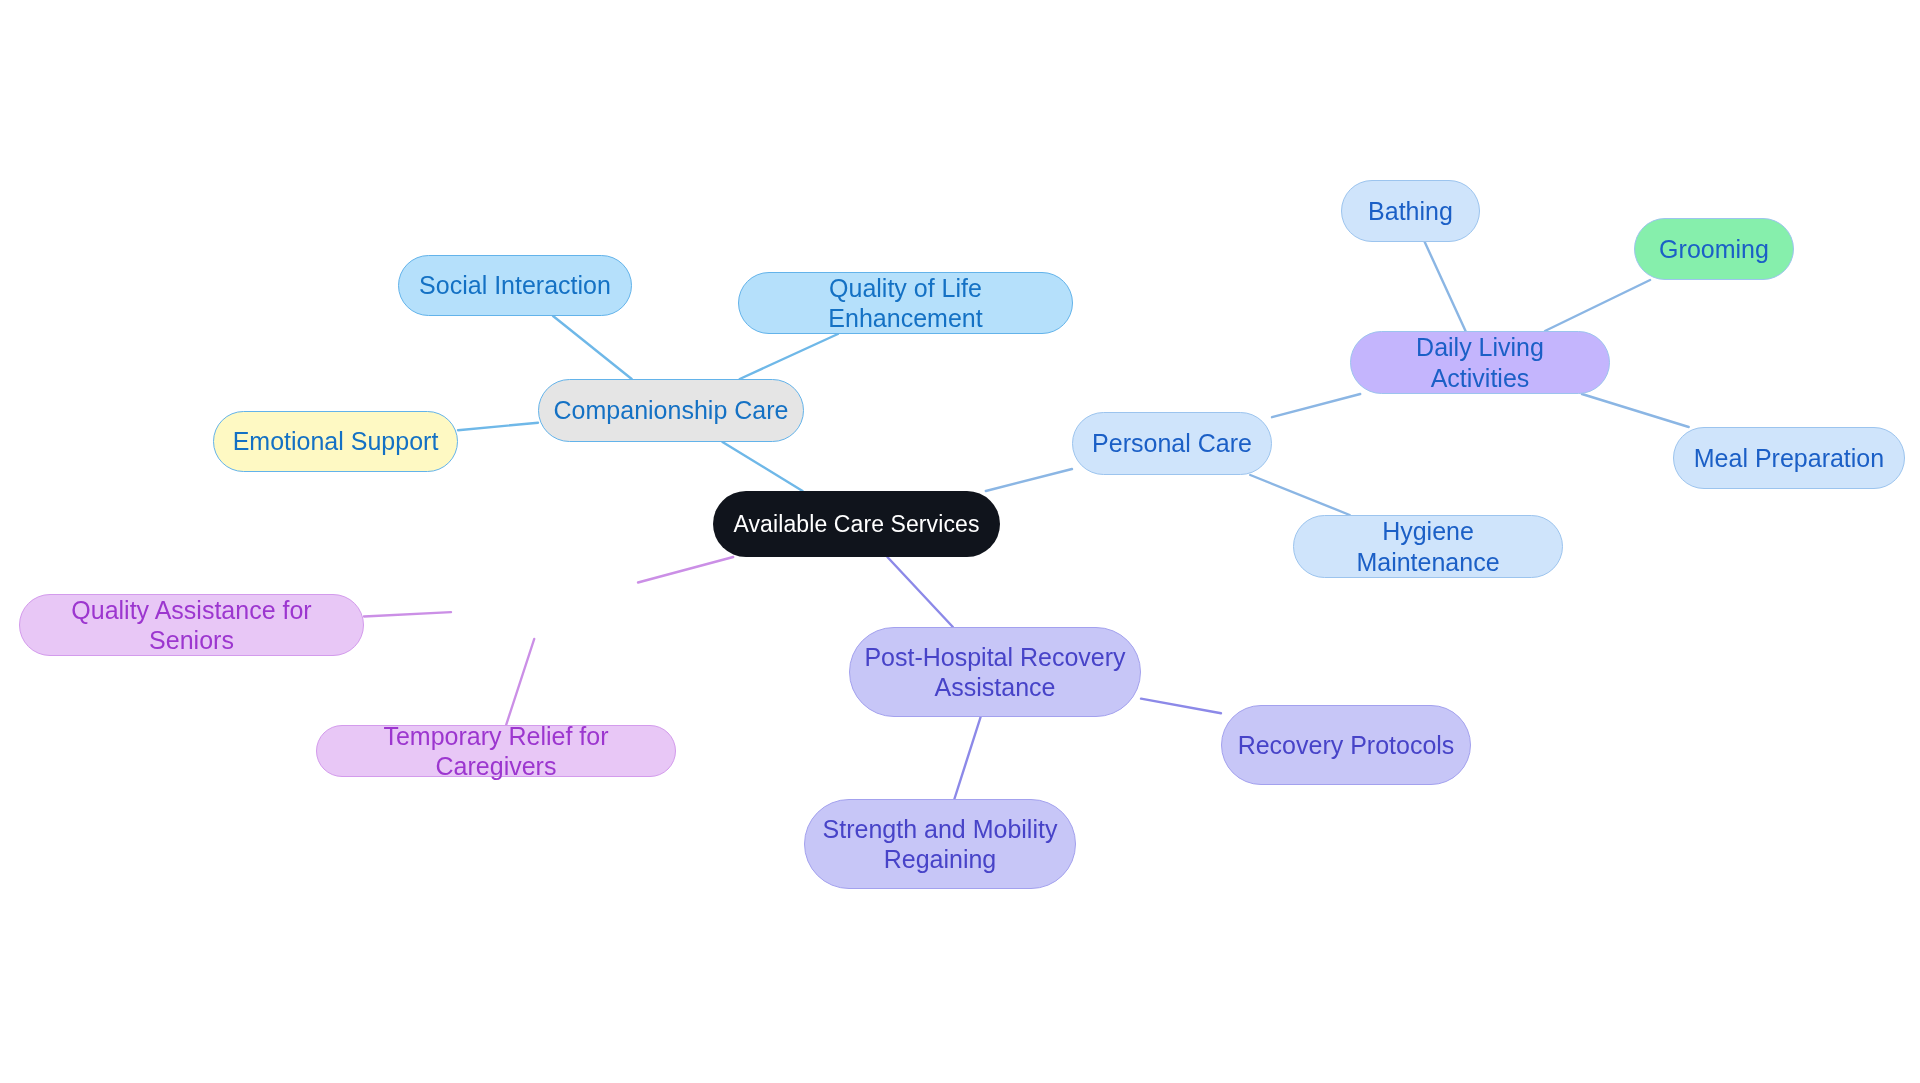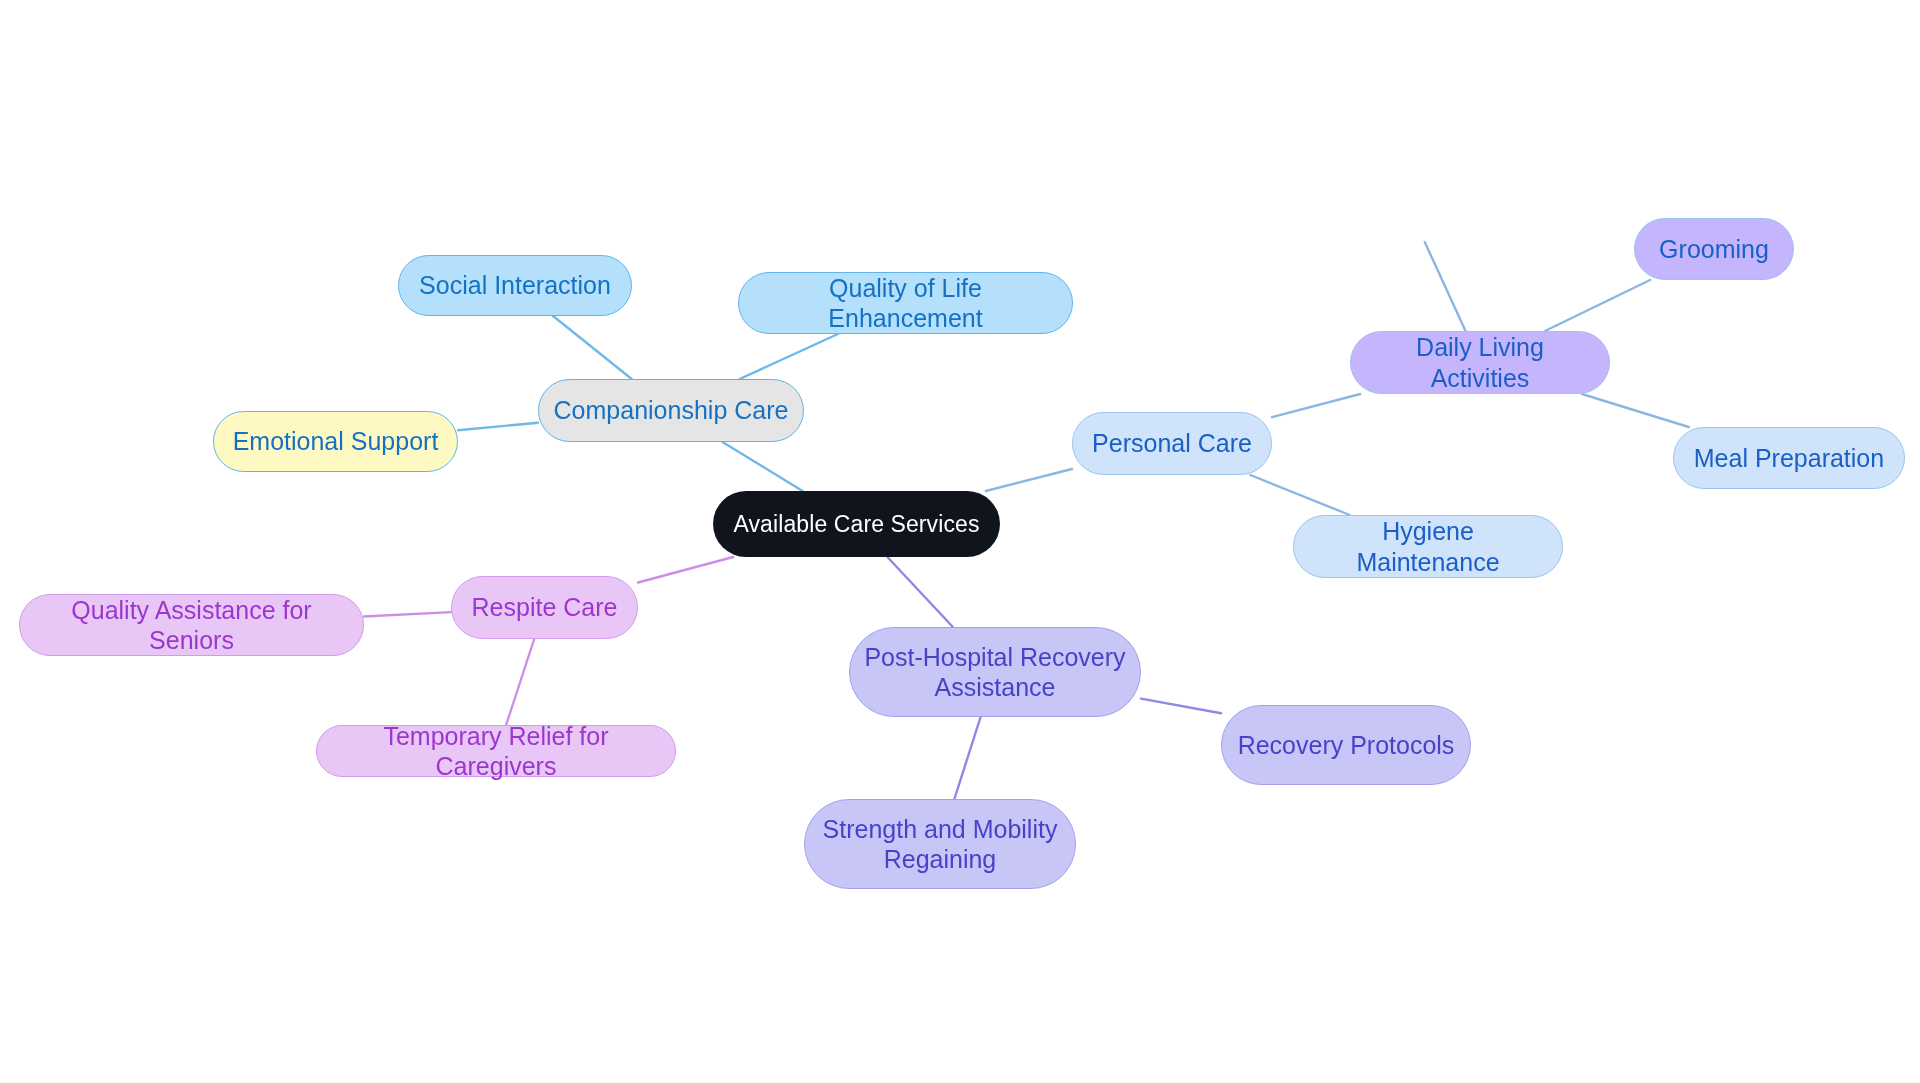--- a/index.html
+++ b/index.html
@@ -85,34 +85,34 @@
   <div class="node leaf" style="left:398px; top:255px; width:234px; height:61px; background:#b5e0fb; border-color:#63b3ea; color:#1471c4;">Social Interaction</div>
 
   <div class="node leaf" style="left:738px; top:272px; width:335px; height:62px; background:#b5e0fb; border-color:#63b3ea; color:#1471c4;">Quality of Life Enhancement</div>
 
   <div class="node leaf" style="left:213px; top:411px; width:245px; height:61px; background:#fef9c3; border-color:#63b3ea; color:#1471c4;">Emotional Support</div>
 
   <div class="node branch" style="left:1072px; top:412px; width:200px; height:63px; background:#cfe4fb; border-color:#9cc4ee; color:#1b5fc6;">Personal Care</div>
 
   <div class="node branch" style="left:1350px; top:331px; width:260px; height:63px; background:#c4b5fd; border-color:#9cc4ee; color:#1b5fc6;">Daily Living Activities</div>
 
+  <div class="node leaf" style="left:1341px; top:180px; width:139px; height:62px; background:#cfe4fb; border-color:#9cc4ee; color:#1b5fc6;">Bathing</div>
 
-  <div class="node leaf" style="left:1634px; top:218px; width:160px; height:62px; background:#c4b5fd; border-color:#9cc4ee; color:#1b5fc6;">Grooming</div>
+  <div class="node leaf" style="left:1634px; top:218px; width:160px; height:62px; background:#86efac; border-color:#9cc4ee; color:#1b5fc6;">Grooming</div>
 
   <div class="node leaf" style="left:1673px; top:427px; width:232px; height:62px; background:#cfe4fb; border-color:#9cc4ee; color:#1b5fc6;">Meal Preparation</div>
 
   <div class="node leaf" style="left:1293px; top:515px; width:270px; height:63px; background:#cfe4fb; border-color:#9cc4ee; color:#1b5fc6;">Hygiene Maintenance</div>
 
   <div class="node branch" style="left:849px; top:627px; width:292px; height:90px; background:#c7c6f7; border-color:#a3a1ee; color:#4743c8;">Post-Hospital Recovery
 Assistance</div>
 
   <div class="node leaf" style="left:1221px; top:705px; width:250px; height:80px; background:#c7c6f7; border-color:#a3a1ee; color:#4743c8;">Recovery Protocols</div>
 
   <div class="node leaf" style="left:804px; top:799px; width:272px; height:90px; background:#c7c6f7; border-color:#a3a1ee; color:#4743c8;">Strength and Mobility
 Regaining</div>
 
-  <div class="node branch" style="left:451px; top:576px; width:187px; height:63px; background:#e8c7f6; border-color:#d39bec; color:#9c36cf;">Respite Care</div>
 
   <div class="node leaf" style="left:19px; top:594px; width:345px; height:62px; background:#e8c7f6; border-color:#d39bec; color:#9c36cf;">Quality Assistance for Seniors</div>
 
   <div class="node leaf" style="left:316px; top:725px; width:360px; height:52px; background:#e8c7f6; border-color:#d39bec; color:#9c36cf;">Temporary Relief for Caregivers</div>
 
 </div>
 
 </body></html>

